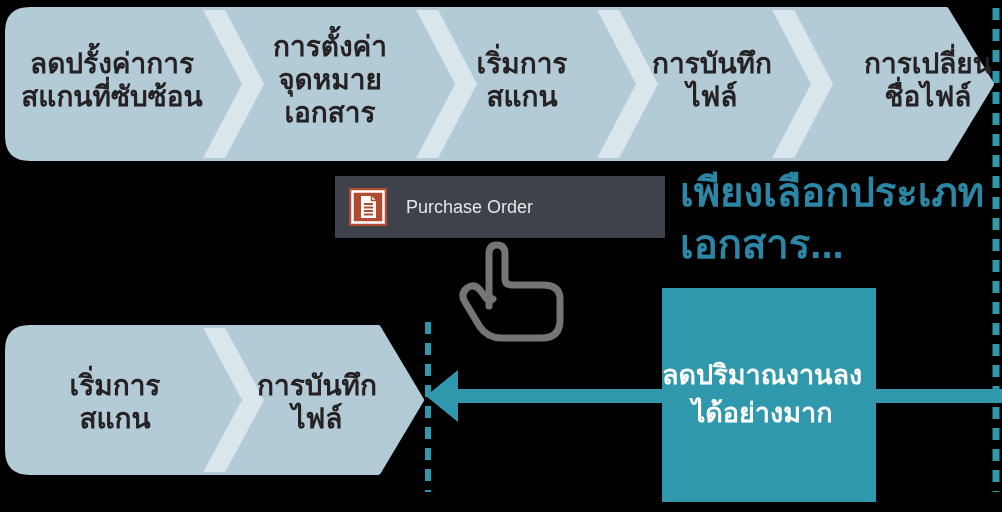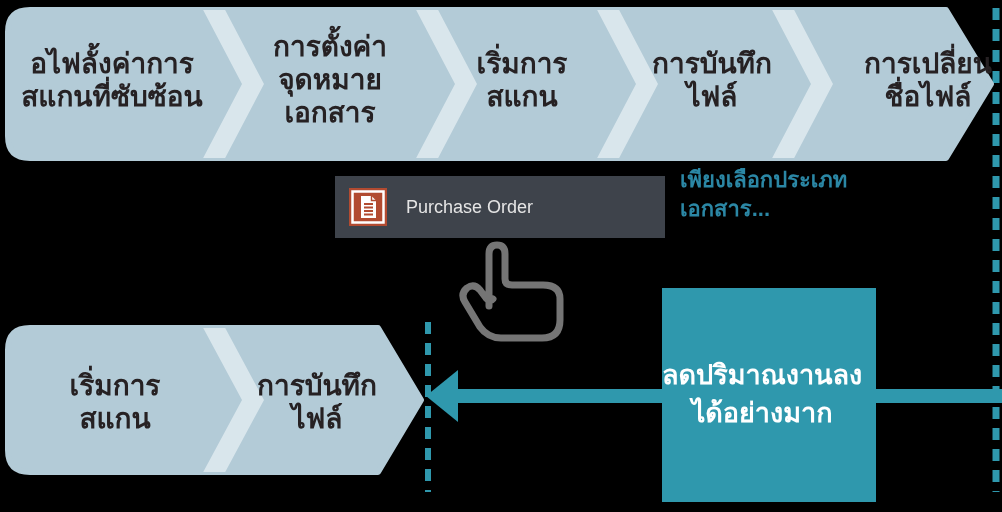--- a/index.html
+++ b/index.html
@@ -13,21 +13,21 @@
         font-weight:600;letter-spacing:0;}
   .step.top{top:80px;}
   .step.bottom{top:402px;}
 
   #po-box{position:absolute;left:335px;top:176px;width:330px;height:62px;
           background:#3e434b;display:flex;align-items:center;gap:18px;
           padding-left:13px;box-sizing:border-box;}
   #po-label{color:#e5e5e5;font-size:18px;font-weight:400;}
 
   #callout{position:absolute;left:680px;top:166px;width:320px;
-           color:#2b87a5;font-size:22px;font-weight:600;line-height:1.3;
+           color:#2b87a5;font-size:40px;font-weight:600;line-height:1.3;
            white-space:pre-line;}
 
   #benefit-box{position:absolute;left:662px;top:288px;width:214px;height:214px;
                background:#2f98ad;display:flex;align-items:center;justify-content:flex-start;
                text-align:center;}
   #benefit-text{color:#ffffff;font-size:27px;font-weight:bold;line-height:1.4;
                 white-space:pre-line;}
 </style>
 </head>
 <body>
@@ -64,21 +64,21 @@
       <clipPath id="botclip">
         <path d="M30 6 H378 L421 78 L378 150 H30 Q8 150 8 128 V28 Q8 6 30 6 Z"></path>
       </clipPath>
     </defs>
     <path d="M30 6 H378 L421 78 L378 150 H30 Q8 150 8 128 V28 Q8 6 30 6 Z" fill="#b3cbd7" stroke="#b3cbd7" stroke-width="6" stroke-linejoin="round"></path>
     <g clip-path="url(#botclip)" fill="#d9e6ec">
       <path d="M200 0 L242 78 L200 156 L222 156 L264 78 L222 0 Z"></path>
     </g>
   </svg>
 
-  <div class="step top" style="left:112px;width:220px;">อไฟลั้งค่าการ
+  <div class="step top" style="left:112px;width:220px;">ลดปรั้งค่าการ
 สแกนที่ซับซ้อน</div>
   <div class="step top" style="left:330px;width:190px;">การตั้งค่า
 จุดหมาย
 เอกสาร</div>
   <div class="step top" style="left:522px;width:180px;">เริ่มการ
 สแกน</div>
   <div class="step top" style="left:712px;width:180px;">การบันทึก
 ไฟล์</div>
   <div class="step top" style="left:928px;width:180px;">การเปลี่ยน
 ชื่อไฟล์</div>

